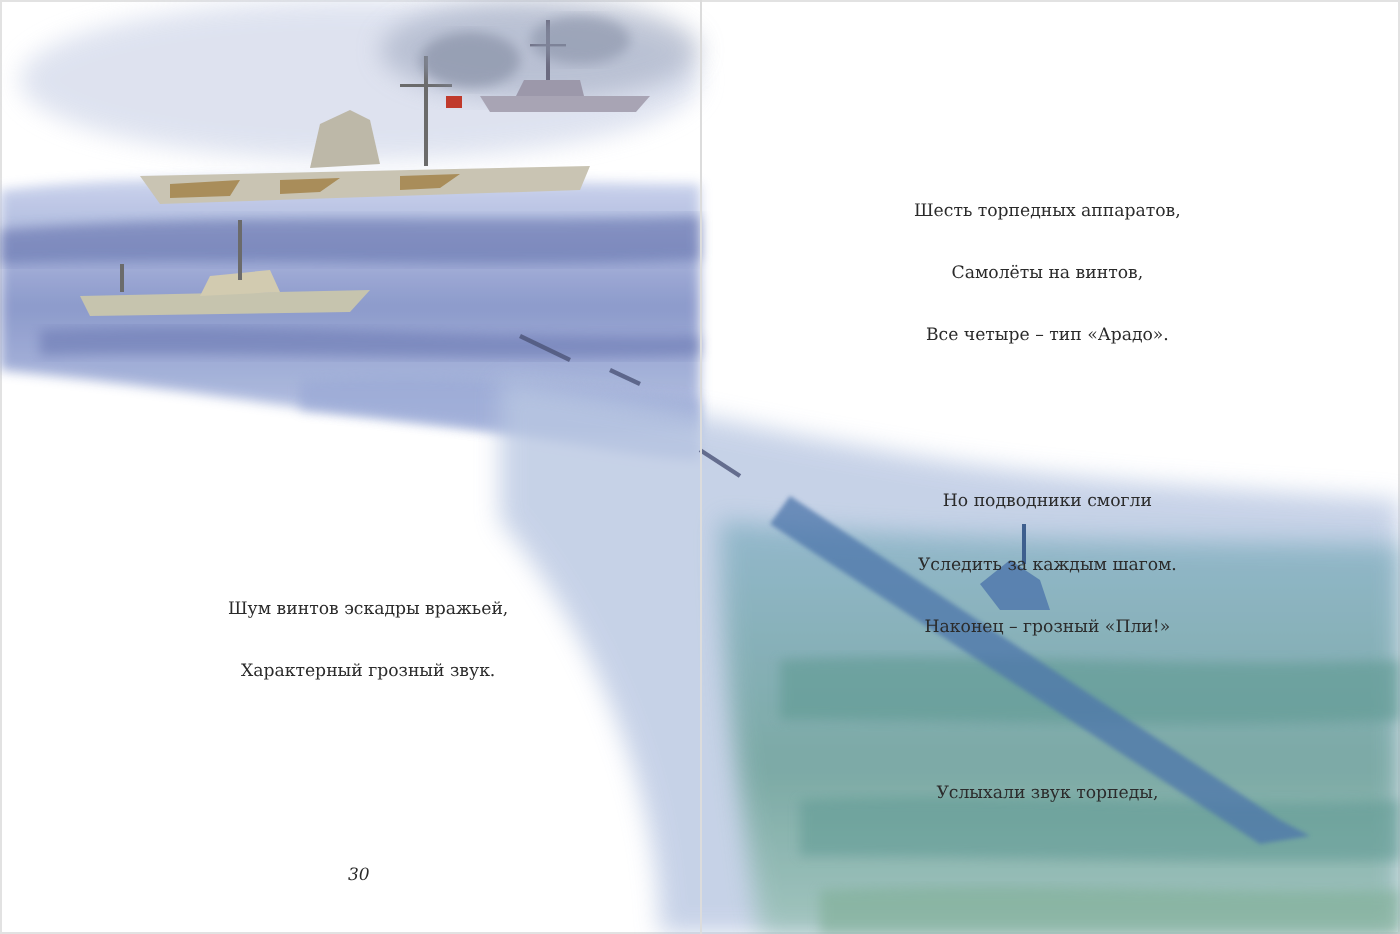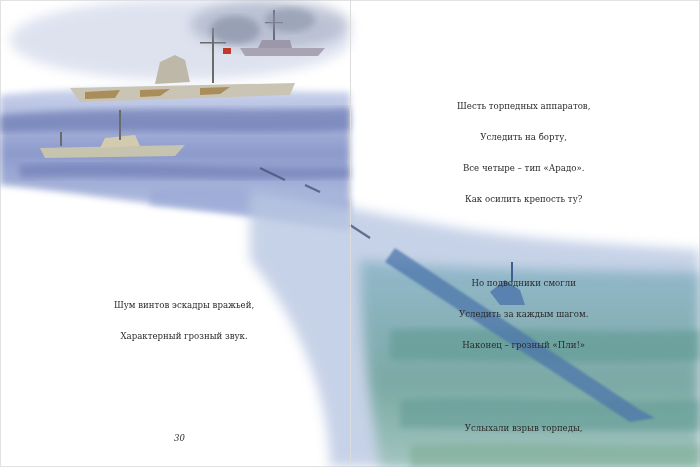--- a/index.html
+++ b/index.html
@@ -117,30 +117,29 @@
       
     </div>
     
   </div>
 
   <div class="page-num" style="left:174px; top:433px;">30</div>
 
   <div class="poem" style="left:457px; top:59px;">
     <div class="stanza">
       <span class="line">Шесть торпедных аппаратов,</span>
-      <span class="line">Уследить на борту,</span>
+      <span class="line">Самолёты на винтов,</span>
       <span class="line">Все четыре – тип «Арадо».</span>
-      <span class="line">Как осилить крепость ту?</span>
     </div>
     <div class="stanza">
       <span class="line">Но подводники смогли</span>
       <span class="line">Уследить за каждым шагом.</span>
       <span class="line">Наконец – грозный «Пли!»</span>
     </div>
     <div class="stanza">
-      <span class="line">Услыхали взрыв торпеды,</span>
+      <span class="line">Услыхали звук торпеды,</span>
       
       
       
     </div>
   </div>
 
 </div>
 
 </body></html>

